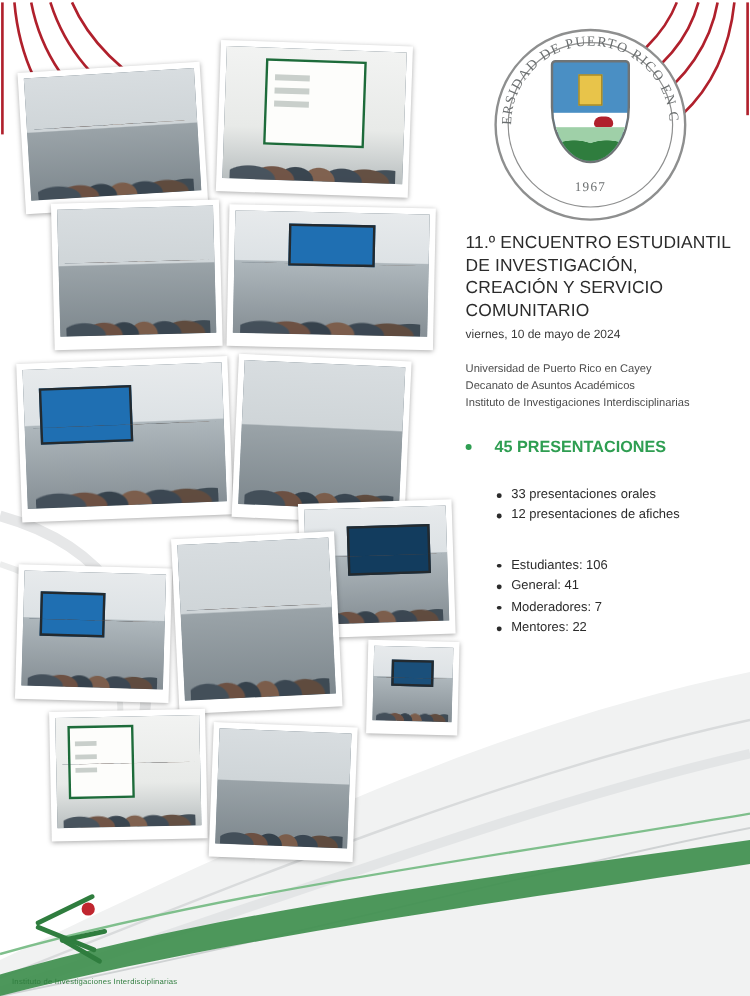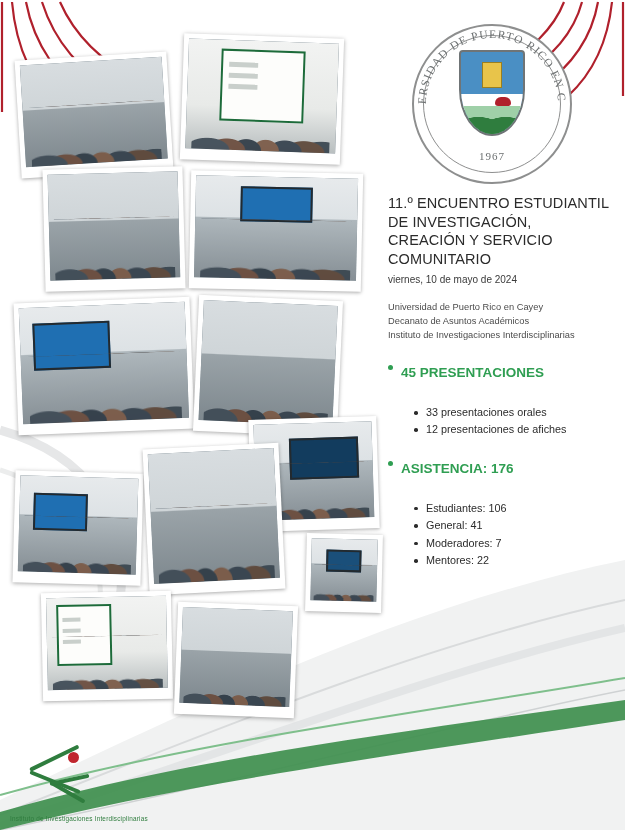--- a/index.html
+++ b/index.html
@@ -206,22 +206,22 @@
     font-size: 9.3px;
     color: #4c4c4c;
     line-height: 1.5;
     margin-top: 16px;
   }
   .stat-head {
     color: #2f9e52;
     font-weight: bold;
     font-size: 13.5px;
     display: flex;
-    align-items: flex-start;
-    gap: 8px;
+    align-items: center;
+    gap: 19px;
     margin-top: 22px;
   }
   .stat-head .dot {
     width: 5px; height: 5px;
     border-radius: 50%;
     background: #2f9e52;
     display: inline-block;
     flex: 0 0 auto;
   }
   .sub-list {
@@ -435,24 +435,20 @@
 
   <div class="stat-head">
     <span class="dot"></span>
     <span>45 PRESENTACIONES</span>
   </div>
   <ul class="sub-list">
     <li>33 presentaciones orales</li>
     <li>12 presentaciones de afiches</li>
   </ul>
 
-  <div class="stat-head">
-    <span class="dot"></span>
-    <span>ASISTENCIA:  176</span>
-  </div>
   <ul class="sub-list">
     <li>Estudiantes:  106</li>
     <li>General:  41</li>
     <li>Moderadores:  7</li>
     <li>Mentores:  22</li>
   </ul>
 
 </div>
 
 <div class="footer-logo">

